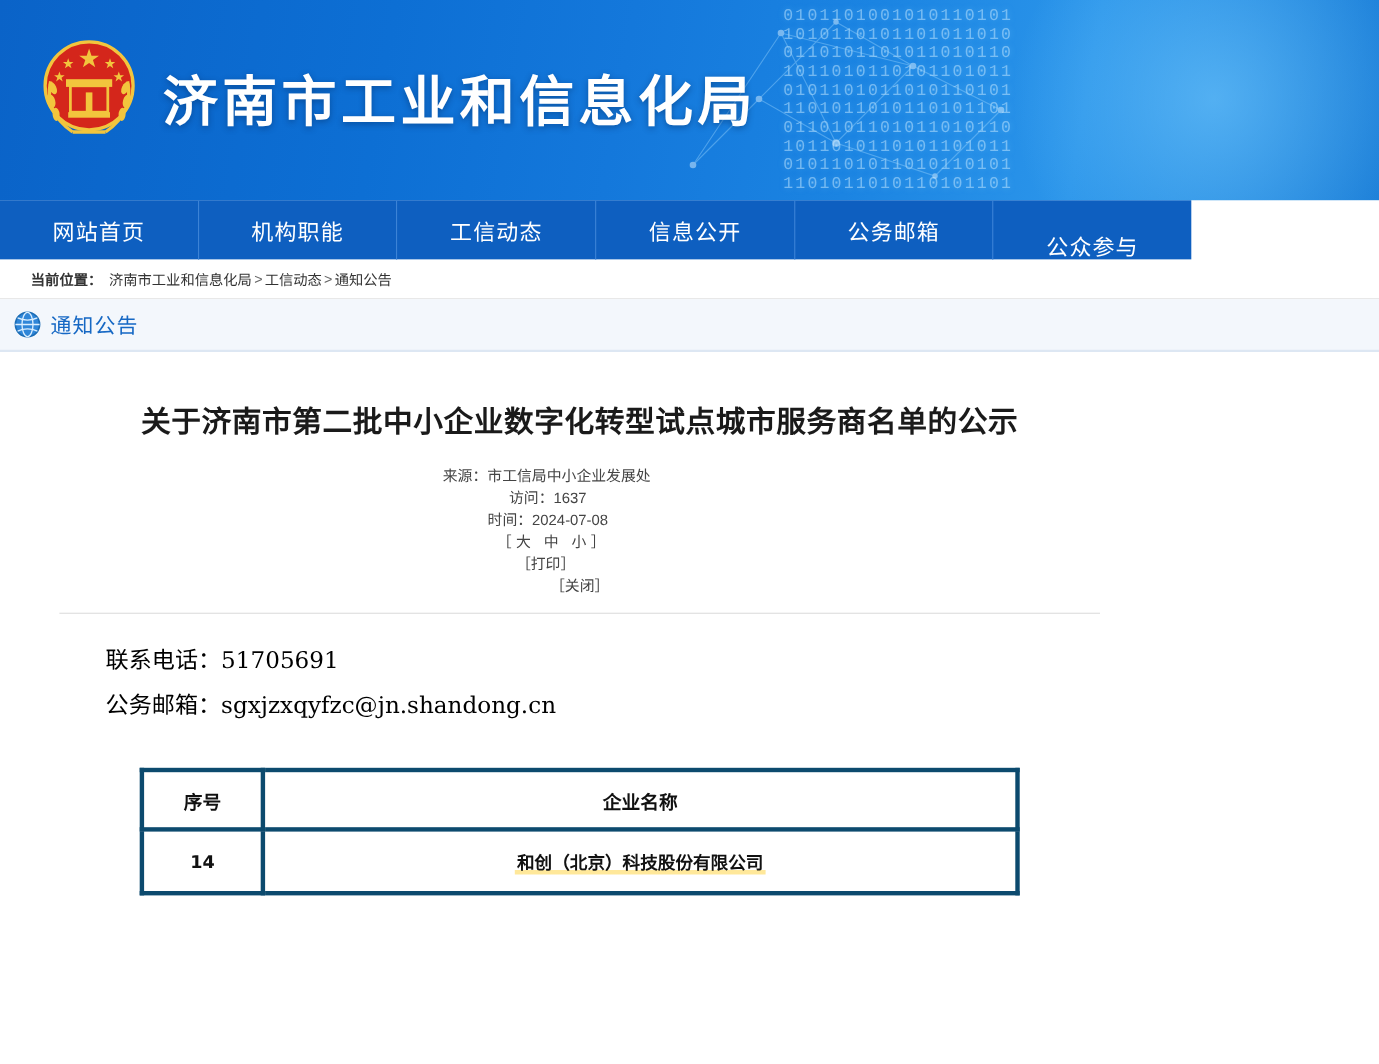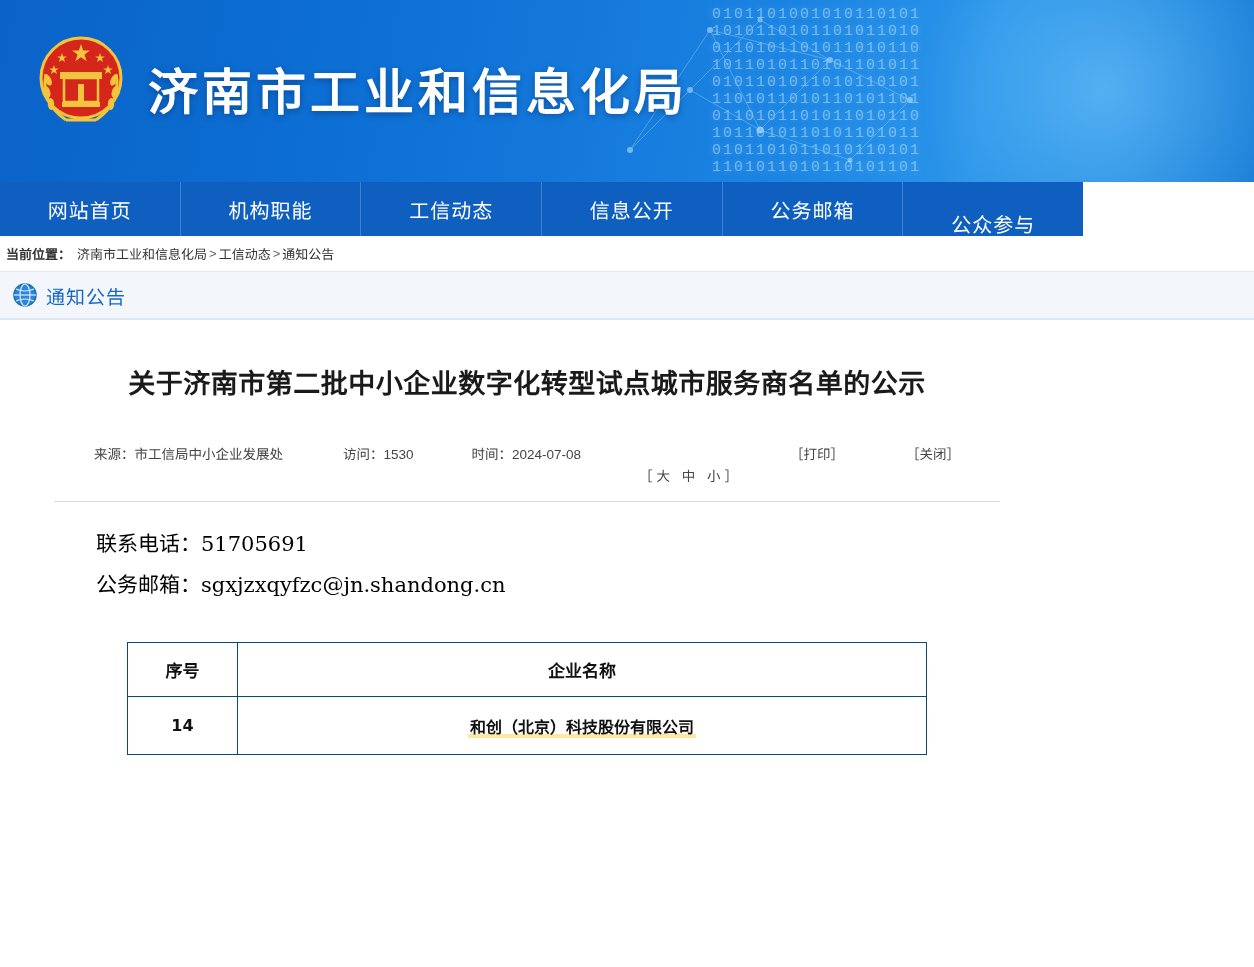--- a/index.html
+++ b/index.html
@@ -88,21 +88,21 @@
   .nav-item:last-child { border-right: none; margin-top: 28px; }
 
   
   .crumb-bar {
     width: 1254px;
     height: 36px;
     background: #ffffff;
     border-bottom: 1px solid #e6e6e6;
     display: flex;
     align-items: center;
-    padding-left: 6px;
+    padding-left: 28px;
     font-size: 13px;
     color: #333333;
   }
   .crumb-label { color: #333; margin-right: 6px; font-weight: bold; }
   .crumb-link { color: #333; cursor: pointer; }
   .crumb-sep { color: #666; margin: 0 2px; }
 
   
   .section-bar {
     width: 1254px;
@@ -135,26 +135,27 @@
     font-family: "DejaVu Sans", "Liberation Sans", sans-serif;
   }
   .meta {
     margin-top: 20px;
     display: flex;
     justify-content: center;
     align-items: center;
     font-size: 13.5px;
     color: #444444;
     gap: 0;
+    flex-direction: column;
   }
   .meta > span { white-space: nowrap; }
   .meta-source { margin-right: 60px; }
   .meta-visits { margin-right: 58px; }
   .meta-date { margin-right: 58px; }
-  .meta-fontsize { margin-right: 48px; letter-spacing: 4px; margin-top: 44px; }
+  .meta-fontsize { margin-right: 48px; letter-spacing: 4px; }
   .meta-print { margin-right: 62px; cursor: pointer; text-align: center; }
   .meta-close { cursor: pointer; }
   .divider {
     margin-top: 16px;
     border-top: 1px solid #dcdcdc;
     width: 100%;
   }
 
   .body-text {
     margin-top: 22px;
@@ -172,21 +173,21 @@
   .tbl-wrap {
     margin: 36px auto 0 auto;
     width: 800px;
   }
   table.list {
     border-collapse: collapse;
     width: 100%;
     font-family: "DejaVu Sans", "Liberation Sans", sans-serif;
   }
   table.list th, table.list td {
-    border: 1px solid #0c4a6e;
+    border: 4px solid #0c4a6e;
     text-align: center;
     vertical-align: middle;
   }
   table.list th {
     height: 54px;
     font-size: 17px;
     font-weight: bold;
     color: #111;
   }
   table.list td {
@@ -296,21 +297,21 @@
     <path d="M4 19 Q13 15 22 19" fill="none" stroke="#d9eeff" stroke-width="1.1"></path>
   </svg>
   <span class="section-title">通知公告</span>
 </div>
 
 <div class="article">
   <h1 class="doc-title">关于济南市第二批中小企业数字化转型试点城市服务商名单的公示</h1>
 
   <div class="meta">
     <span class="meta-source">来源：市工信局中小企业发展处</span>
-    <span class="meta-visits">访问：1530</span>
+    <span class="meta-visits">访问：1637</span>
     <span class="meta-date">时间：2024-07-08</span>
     <span class="meta-fontsize">［大 中 小］</span>
     <span class="meta-print">［打印］</span>
     <span class="meta-close">［关闭］</span>
   </div>
 
   <div class="divider"></div>
 
   <div class="body-text">
     <p class="contact-line">联系电话：51705691</p>

